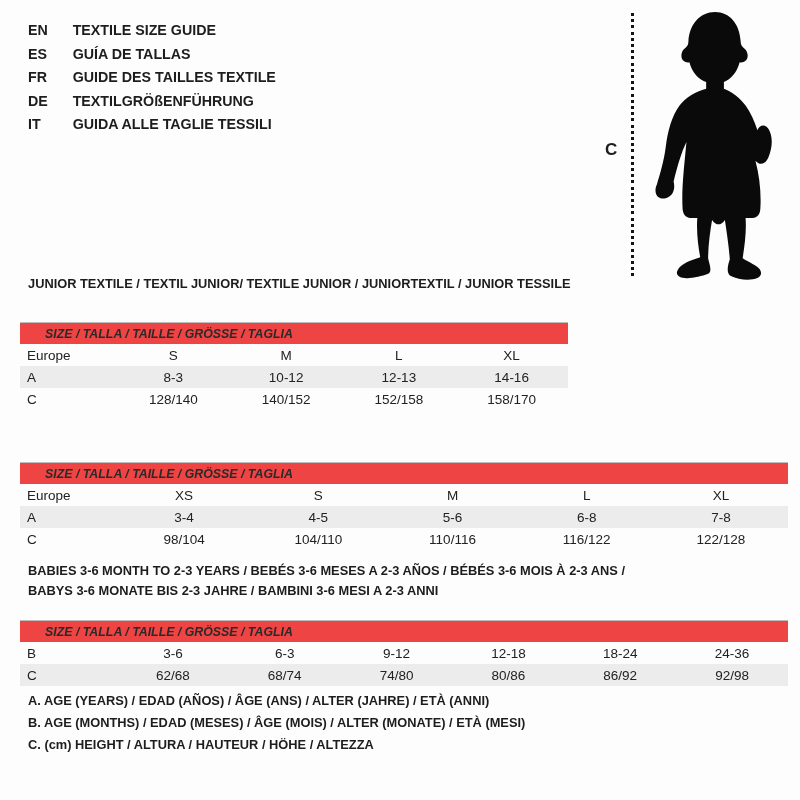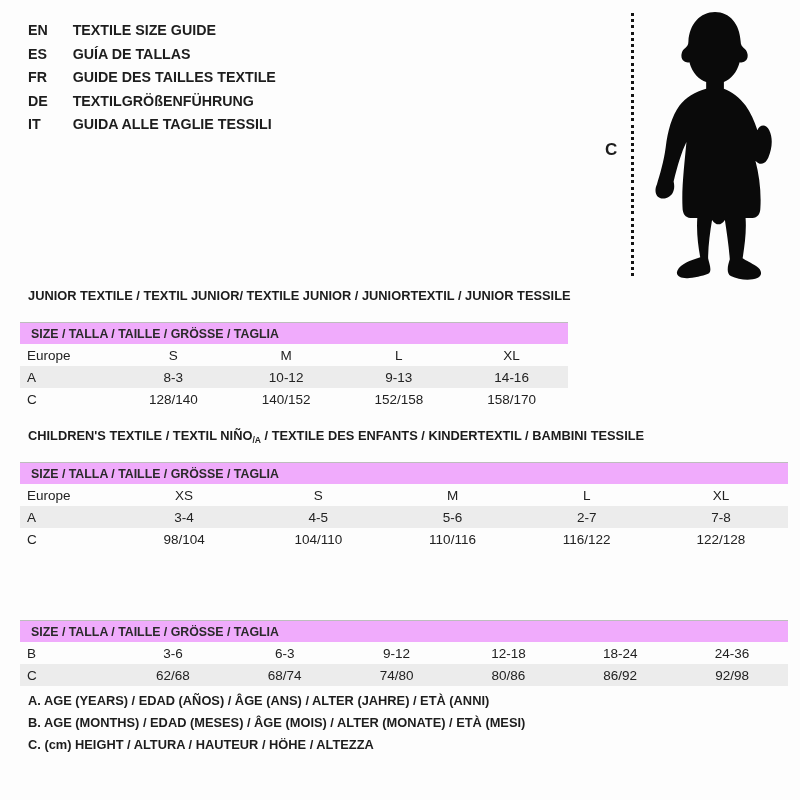--- a/index.html
+++ b/index.html
@@ -22,32 +22,32 @@
     background: repeating-linear-gradient(to bottom, #141414 0px, #141414 3px, transparent 3px, transparent 6.2px);
   }
   #height-label { position: absolute; left: 10px; top: 140px; font-weight: 700; font-size: 17px; }
   #toddler-svg { position: absolute; left: 48px; top: 6px; }
 
   
   .section-title { position: absolute; left: 28px; font-weight: 700; font-size: 13.5px;
                    color: #1c1c1c; white-space: nowrap; }
   .title-line { transform: scaleX(0.95); transform-origin: 0 50%; line-height: 20px; }
   .title-line .sub { font-size: 9px; vertical-align: -3px; font-weight: 700; }
-  #section-title-0 { top: 286px; }
+  #section-title-0 { top: 274px; }
   #section-title-1 { top: 426px; }
   #section-title-2 { top: 561px; }
 
   
   .size-table { position: absolute; left: 20px; }
   #table-0 { top: 322px; width: 548px; }
   #table-1 { top: 462px; width: 768px; }
   #table-2 { top: 620px; width: 768px; }
-  .t-header { height: 21px; line-height: 21px; background: #f0abfc; border-top: 1px solid #bdbdbd;
-              padding-left: 11px; font-weight: 700; font-size: 13px; color: #2a2a2a;
-              white-space: nowrap; overflow: hidden; }
+  .t-header { height: 21px; line-height: 21px; background: #ef4444; border-top: 1px solid #bdbdbd;
+              padding-left: 25px; font-weight: 700; font-size: 13px; color: #2a2a2a;
+              white-space: nowrap; overflow: hidden; font-style: italic; }
   .t-header .cond { display: inline-block; transform: scaleX(0.95); transform-origin: 0 50%; }
   .t-row { display: flex; height: 22px; align-items: center; font-size: 13.5px; color: #222222; }
   .t-row.alt { background: #ececec; }
   .t-cell { flex: 1 1 0; text-align: center; }
   .t-cell.label { flex: 0 0 90px; text-align: left; padding-left: 7px; }
 
   
   #footnotes { position: absolute; left: 28px; top: 690px; }
   .footnote { font-weight: 700; font-size: 13.5px; line-height: 22px; white-space: nowrap;
               transform: scaleX(0.95); transform-origin: 0 50%; }
@@ -139,63 +139,64 @@
         <div class="t-cell label">Europe</div>
         <div class="t-cell">S</div>
         <div class="t-cell">M</div>
         <div class="t-cell">L</div>
         <div class="t-cell">XL</div>
       </div>
       <div class="t-row alt">
         <div class="t-cell label">A</div>
         <div class="t-cell">8-3</div>
         <div class="t-cell">10-12</div>
-        <div class="t-cell">9-13</div>
+        <div class="t-cell">12-13</div>
         <div class="t-cell">14-16</div>
       </div>
       <div class="t-row">
         <div class="t-cell label">C</div>
         <div class="t-cell">128/140</div>
         <div class="t-cell">140/152</div>
         <div class="t-cell">152/158</div>
         <div class="t-cell">158/170</div>
       </div>
     </div>
 
-  <div class="section-title" id="section-title-1">
-      <div class="title-line"><span>CHILDREN'S TEXTILE / TEXTIL NIÑO</span><span class="sub">/A</span><span> / TEXTILE DES ENFANTS / KINDERTEXTIL / BAMBINI TESSILE</span></div>
-    </div>
   <div class="size-table" id="table-1">
       <div class="t-header"><span class="cond">SIZE / TALLA / TAILLE / GRÖSSE / TAGLIA</span></div>
       <div class="t-row">
         <div class="t-cell label">Europe</div>
         <div class="t-cell">XS</div>
         <div class="t-cell">S</div>
         <div class="t-cell">M</div>
         <div class="t-cell">L</div>
         <div class="t-cell">XL</div>
       </div>
       <div class="t-row alt">
         <div class="t-cell label">A</div>
         <div class="t-cell">3-4</div>
         <div class="t-cell">4-5</div>
         <div class="t-cell">5-6</div>
-        <div class="t-cell">2-7</div>
+        <div class="t-cell">6-8</div>
         <div class="t-cell">7-8</div>
       </div>
       <div class="t-row">
         <div class="t-cell label">C</div>
         <div class="t-cell">98/104</div>
         <div class="t-cell">104/110</div>
         <div class="t-cell">110/116</div>
         <div class="t-cell">116/122</div>
         <div class="t-cell">122/128</div>
       </div>
     </div>
 
+  <div class="section-title" id="section-title-2">
+      <div class="title-line"><span>BABIES 3-6 MONTH TO 2-3 YEARS / BEBÉS 3-6 MESES A 2-3 AÑOS / BÉBÉS 3-6 MOIS À 2-3 ANS /</span></div>
+      <div class="title-line"><span>BABYS 3-6 MONATE BIS 2-3 JAHRE / BAMBINI 3-6 MESI A 2-3 ANNI</span></div>
+    </div>
   <div class="size-table" id="table-2">
       <div class="t-header"><span class="cond">SIZE / TALLA / TAILLE / GRÖSSE / TAGLIA</span></div>
       <div class="t-row">
         <div class="t-cell label">B</div>
         <div class="t-cell">3-6</div>
         <div class="t-cell">6-3</div>
         <div class="t-cell">9-12</div>
         <div class="t-cell">12-18</div>
         <div class="t-cell">18-24</div>
         <div class="t-cell">24-36</div>

